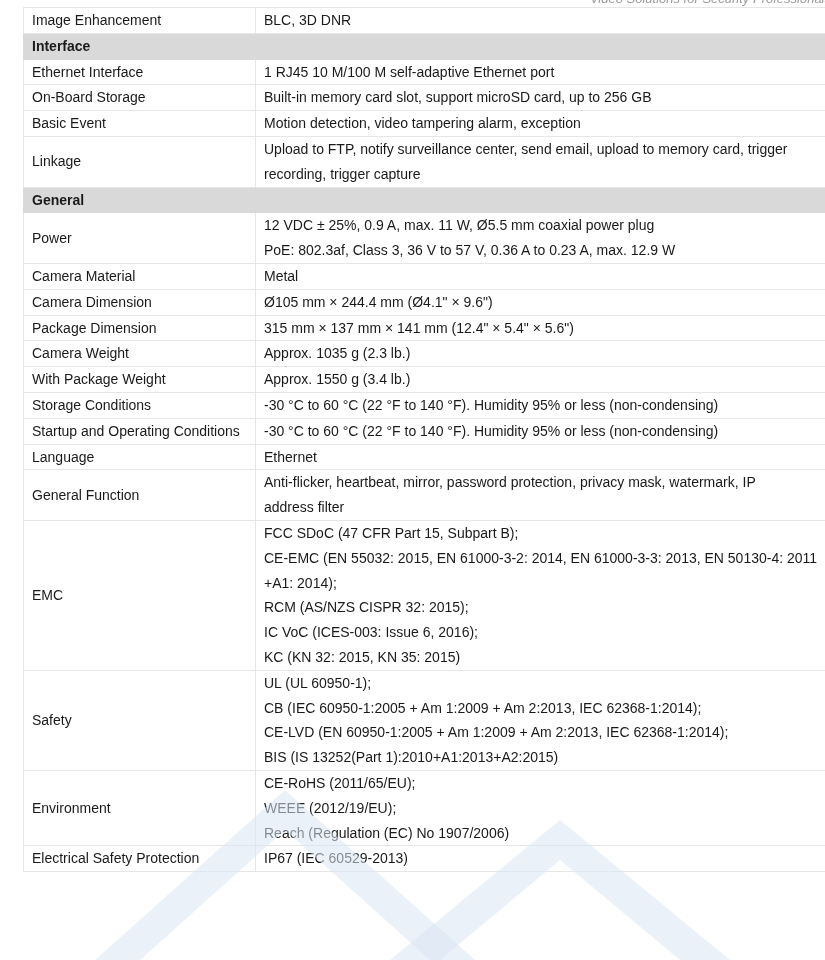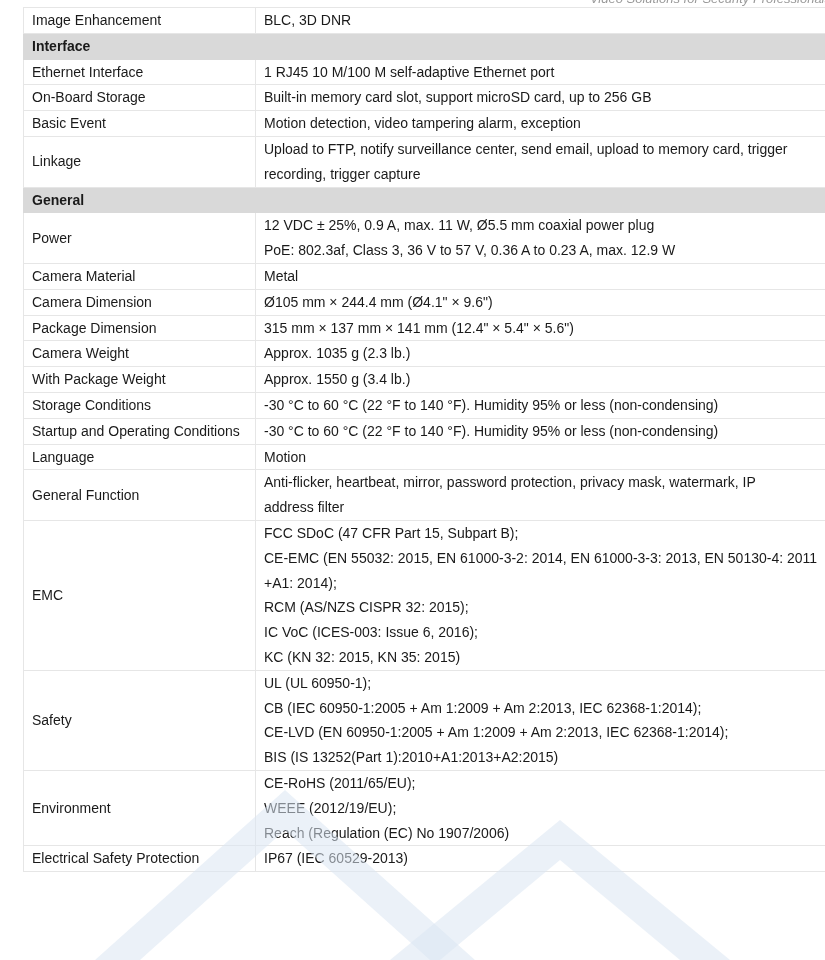--- a/index.html
+++ b/index.html
@@ -125,21 +125,21 @@
       </tr>
       <tr>
         <td class="key" style="white-space: normal; width: 215px; max-width: 160px;">Startup and Operating Conditions</td>
         <td class="val">
           <span class="line">-30 °C to 60 °C (22 °F to 140 °F). Humidity 95% or less (non-condensing)</span>
         </td>
       </tr>
       <tr>
         <td class="key">Language</td>
         <td class="val">
-          <span class="line">Motion</span>
+          <span class="line">Ethernet</span>
         </td>
       </tr>
       <tr>
         <td class="key">General Function</td>
         <td class="val">
           <span class="line">Anti-flicker, heartbeat, mirror, password protection, privacy mask, watermark, IP</span>
           <span class="line">address filter</span>
         </td>
       </tr>
       <tr>

